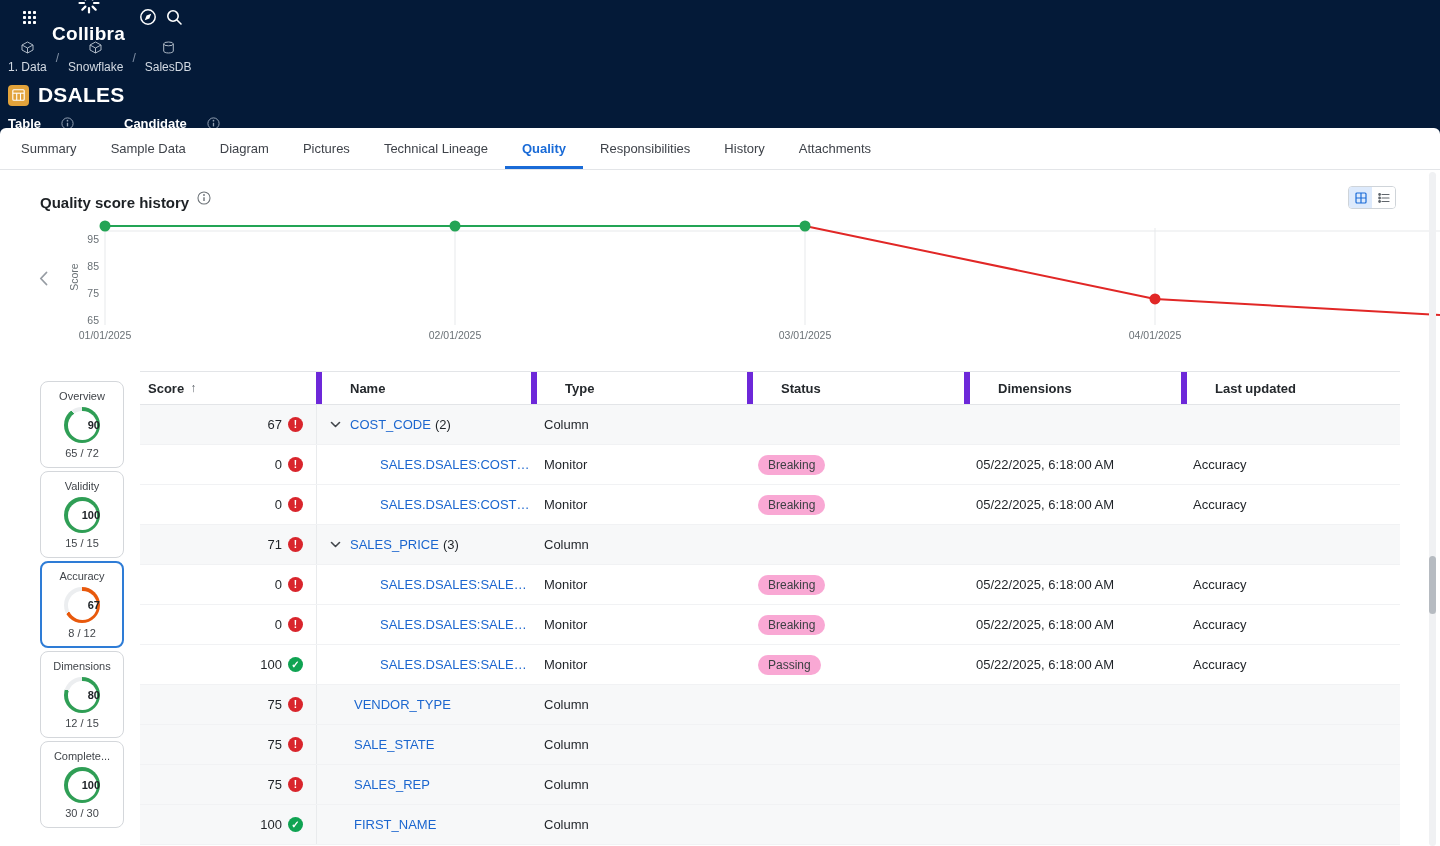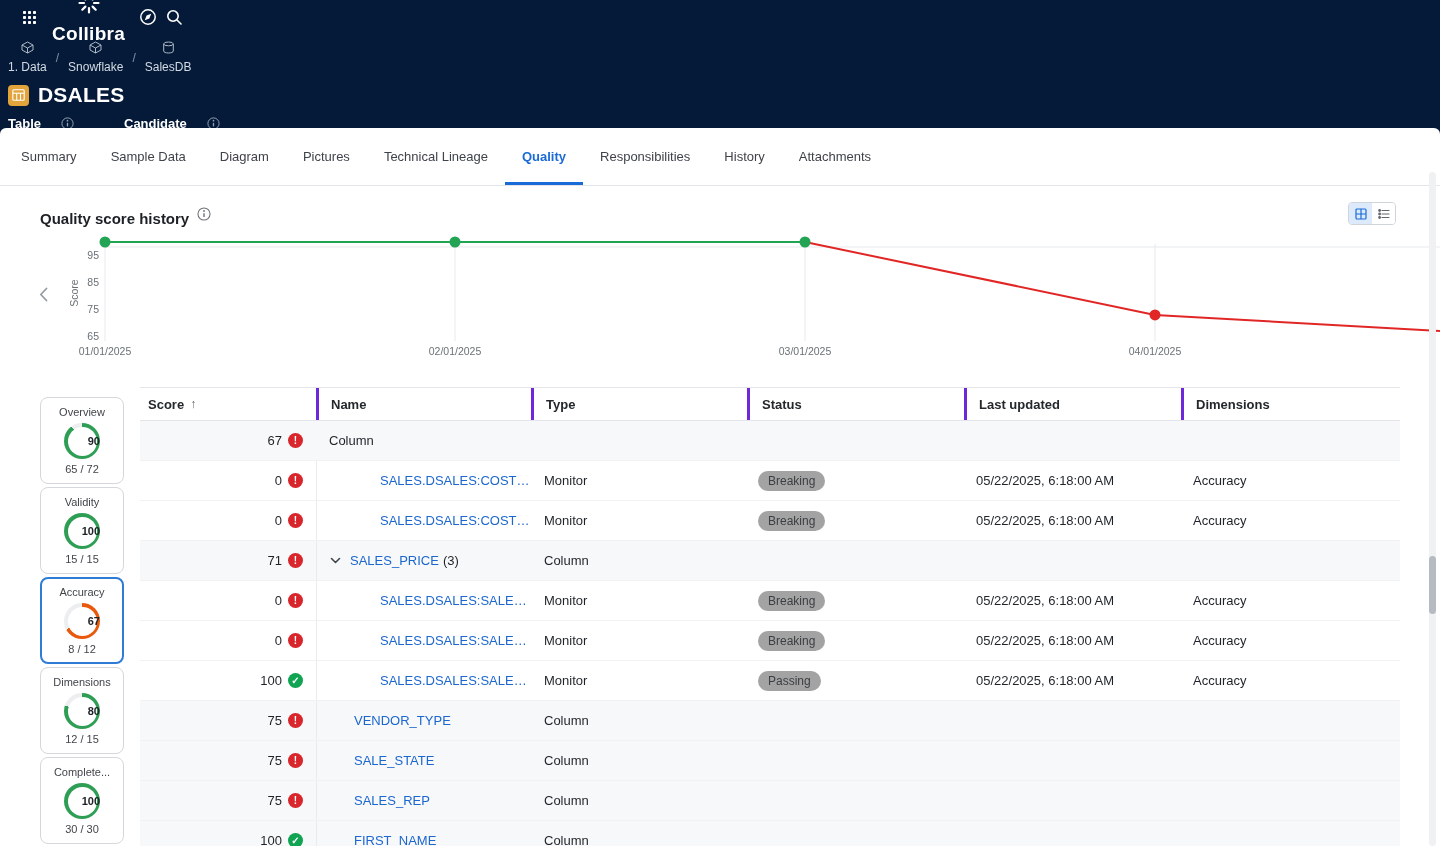--- a/index.html
+++ b/index.html
@@ -21,21 +21,21 @@
   .asset-type-ico { width:21px; height:21px; border-radius:4px; background:#e2a33b; display:flex; align-items:center; justify-content:center; flex:0 0 auto; }
   .asset-title { color:#fff; font-size:21px; font-weight:700; letter-spacing:.2px; }
   .asset-meta { display:flex; align-items:center; gap:20px; margin:9px 0 0 8px; color:#fff; font-size:13px; font-weight:700; }
   .asset-meta .spacer { width:10px; }
   .info { display:inline-flex; align-items:center; }
   .asset-meta .info { color:#93a1b4; }
 
   
   .sheet { position:absolute; left:0; right:0; top:128px; bottom:0; background:#fff; border-radius:6px 6px 0 0; overflow:hidden; }
 
-  .tabs { height:58px; display:flex; align-items:stretch; border-bottom:1px solid #e3e5e8; padding-left:4px; }
+  .tabs { height:42px; display:flex; align-items:stretch; border-bottom:1px solid #e3e5e8; padding-left:4px; }
   .tab { font-size:13px; color:#3f434a; padding:0 17px; display:flex; align-items:center; border-bottom:3px solid transparent; border-top:3px solid transparent; }
   .tab.active { color:#1a6bd7; font-weight:700; border-bottom-color:#1a6bd7; }
 
   .section-head { display:flex; align-items:center; justify-content:space-between; padding:14px 44px 0 40px; }
   .section-title-wrap { display:flex; align-items:center; gap:8px; }
   .section-title { font-size:15px; font-weight:700; color:#1d2125;margin-top:10px; }
   .section-head .info { color:#6d7378; }
   .view-toggle { display:flex; border:1px solid #cfd4d9; border-radius:4px; overflow:hidden; }
   .vt { width:23px; height:21px; display:flex; align-items:center; justify-content:center; background:#fff; }
   .vt.active { background:#ddeafc; }
@@ -51,42 +51,42 @@
   .dcard { border:1px solid #d4d7db; border-radius:8px; background:#fff; text-align:center; padding:8px 2px 8px; }
   .dcard.sel { border:2px solid #2e7cd6; padding:7px 1px 7px; }
   .dlabel { font-size:11px; color:#41454a; white-space:nowrap; overflow:hidden; }
   .dring { width:36px; height:36px; border-radius:50%; margin:5px auto 4px; position:relative; display:flex; align-items:center; justify-content:flex-end; }
   .dring::before { content:""; position:absolute; inset:3.5px; background:#fff; border-radius:50%; }
   .dring span { position:relative; font-size:11px; font-weight:700; color:#202428; }
   .ddetail { font-size:11px; color:#41454a;text-align:center; }
 
   .qtable { flex:1; min-width:0; }
   .thead { display:grid; grid-template-columns:176px 215px 216px 217px 217px 1fr; height:34px; align-items:center; border-top:1px solid #e3e5e8; border-bottom:1px solid #e3e5e8; }
-  .th { font-size:13px; font-weight:600; color:#24282c; padding-left:12px; height:100%; display:flex; align-items:center; border-left:3px solid #6d28d9; }
+  .th { font-size:13px; font-weight:600; color:#24282c; padding-left:28px; height:100%; display:flex; align-items:center; border-left:6px solid #6d28d9; }
   .th.first { border-left:none; padding-left:8px; }
   .sort { margin-left:6px; color:#595f66; font-size:12px; }
 
   .trow { display:grid; grid-template-columns:176px 215px 216px 217px 217px 1fr; height:40px; align-items:center; border-bottom:1px solid #f1f2f4; font-size:13px; }
   .trow.lv-group, .trow.lv-plain { background:#f7f8f9; }
   .td { height:100%; display:flex; align-items:center; min-width:0; }
   .td-score { justify-content:flex-end; gap:6px; padding-right:13px; }
   .td-score .num { color:#1f2328; }
   .st-ico { width:15px; height:15px; border-radius:50%; color:#fff; font-size:10px; font-weight:700; display:flex; align-items:center; justify-content:center; flex:0 0 auto; line-height:1; }
   .st-ico.err { background:#d9252c; }
   .st-ico.ok { background:#0fa352; }
   .td-name { border-left:1px solid #e9ebed; }
   .lv-group .td-name { padding-left:13px; }
   .lv-child .td-name { padding-left:63px; }
   .lv-plain .td-name { padding-left:37px; }
   .chev { display:flex; align-items:center; margin-right:9px; }
   .lnk { color:#1b66cf; white-space:nowrap; overflow:hidden; text-overflow:ellipsis; }
   .count { color:#1f2328; margin-left:4px; }
   .td-type { padding-left:13px; }
   .td-status { padding-left:11px; }
-  .badge { background:#a3a3a3; color:#3c4043; border-radius:10px; padding:3px 10px; font-size:12px; }
+  .badge { background:#f9a8d4; color:#3c4043; border-radius:10px; padding:3px 10px; font-size:12px; }
   .td-updated { padding-left:12px; }
   .td-dims { padding-left:12px; }
 
   
   .sb-track { position:absolute; right:4px; top:172px; bottom:0; width:7px; background:#f0f1f3; border-radius:4px; }
   .sb-thumb { position:absolute; right:4px; top:556px; width:7px; height:58px; background:#b6bbc1; border-radius:4px; }
 </style>
 </head>
 <body>
 
@@ -308,28 +308,37 @@
 
     <div class="qtable">
       <div class="thead">
         <div class="th first">
           <span>Score</span>
           <span class="sort">↑</span>
         </div>
         <div class="th">Name</div>
         <div class="th">Type</div>
         <div class="th">Status</div>
+        <div class="th">Dimensions</div>
         <div class="th">Last updated</div>
-        <div class="th">Dimensions</div>
       </div>
       <div id="tbody">
           <div class="trow lv-group">
             <div class="td td-score">
               <span class="num">67</span>
               <span class="st-ico err">!</span>
+            </div>
+            <div class="td td-name">
+              <span class="chev">
+                <svg width="11" height="7" viewBox="0 0 11 7" fill="none" stroke="#41464c" stroke-width="1.6" stroke-linecap="round" stroke-linejoin="round">
+                  <polyline points="1.5,1.5 5.5,5.5 9.5,1.5"></polyline>
+                </svg>
+              </span>
+              <a class="lnk">COST_CODE</a>
+              <span class="count">(2)</span>
             </div>
             <div class="td td-type">Column</div>
             <div class="td td-status"></div>
             <div class="td td-updated"></div>
             <div class="td td-dims"></div>
           </div>
           <div class="trow lv-child">
             <div class="td td-score">
               <span class="num">0</span>
               <span class="st-ico err">!</span>

